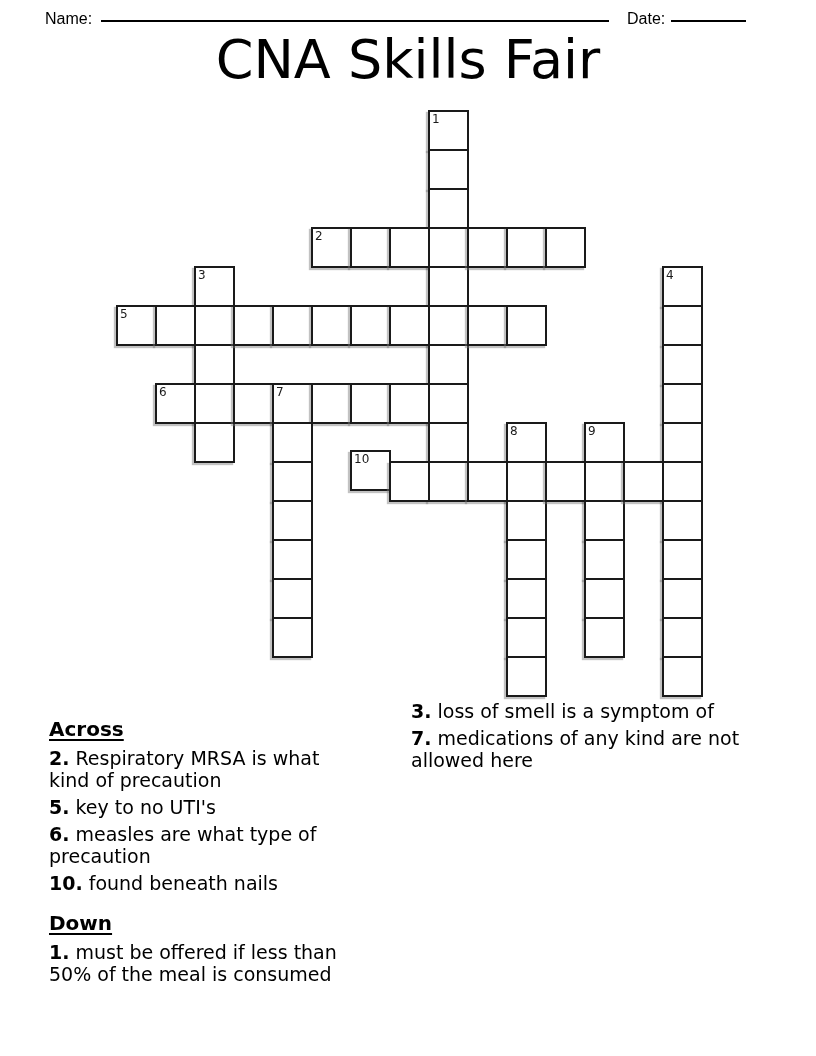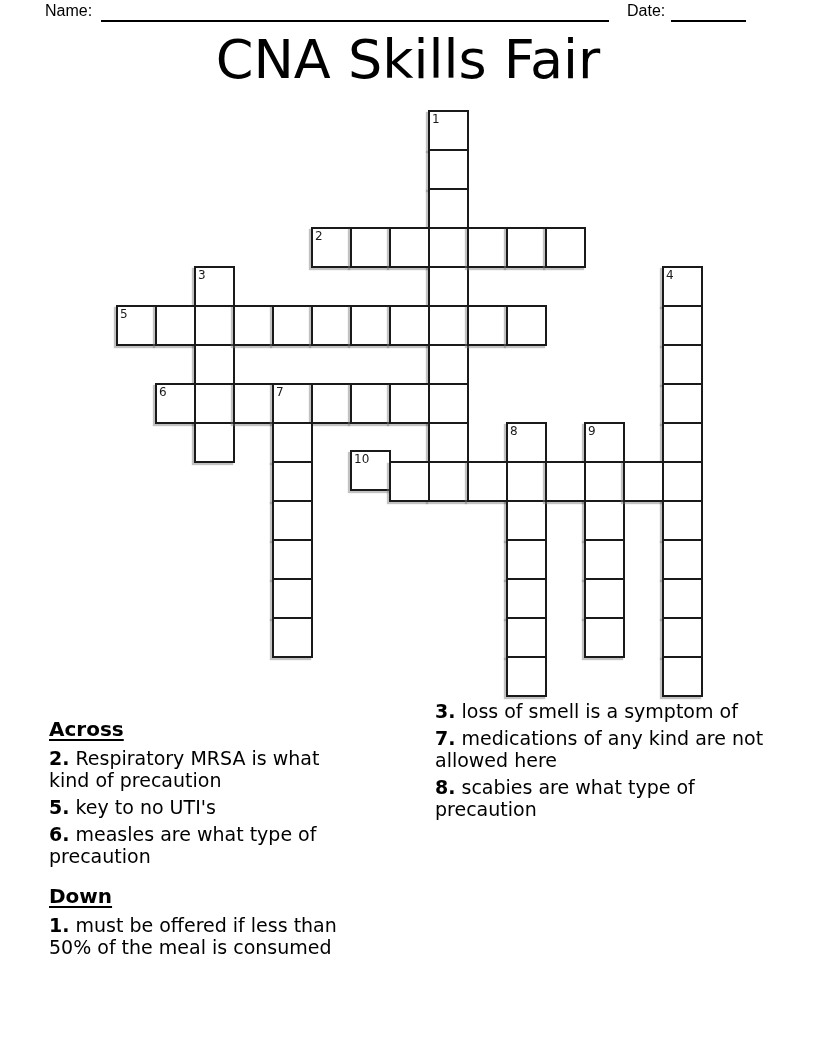--- a/index.html
+++ b/index.html
@@ -13,21 +13,21 @@
     height: 1056px;
     background: #ffffff;
     overflow: hidden;
     font-family: "DejaVu Sans", sans-serif;
     color: #000000;
   }
 
   
   .hdr-label {
     position: absolute;
-    top: 2px;
+    top: 10px;
     font-family: "Liberation Sans", sans-serif;
     font-size: 16px;
     line-height: 18px;
     color: #000000;
     white-space: nowrap;
     text-align: right;
   }
   #name-label { left: 45px; }
   #date-label { left: 627px; }
   .write-line {
@@ -84,21 +84,21 @@
   
   .clue-col {
     position: absolute;
     top: 700px;
     font-family: "DejaVu Sans", sans-serif;
     font-size: 19px;
     line-height: 22px;
     color: #000000;
   }
   #clue-col-left  { left: 49px;  width: 316px; }
-  #clue-col-right { left: 411px; width: 334px; margin-left: 24px; }
+  #clue-col-right { left: 411px; width: 334px; }
   .clue-heading {
     font-size: 20px;
     line-height: 24px;
     font-weight: bold;
     text-decoration: underline;
     text-decoration-thickness: 2px;
     text-underline-offset: 3px;
     margin: 17px 0 6px 0;
   }
   .clue { margin: 0 0 5px 0; }
@@ -209,22 +209,22 @@
       <div class="cell" style="left: 351px; top: 351px;"></div>
       <div class="cell" style="left: 429px; top: 351px;"></div>
       <div class="cell" style="left: 507px; top: 351px;"></div>
     </div>
 
   <div id="clue-col-left" class="clue-col">
       <div class="clue-heading">Across</div>
       <div class="clue"><span class="clue-num">2.</span> <span class="clue-text">Respiratory MRSA is what kind of precaution</span></div>
       <div class="clue"><span class="clue-num">5.</span> <span class="clue-text">key to no UTI's</span></div>
       <div class="clue"><span class="clue-num">6.</span> <span class="clue-text">measles are what type of precaution</span></div>
+      <div class="clue"><span class="clue-num">10.</span> <span class="clue-text">found beneath nails</span></div>
       <div class="clue-heading">Down</div>
       <div class="clue"><span class="clue-num">1.</span> <span class="clue-text">must be offered if less than 50% of the meal is consumed</span></div>
     </div>
   <div id="clue-col-right" class="clue-col">
       <div class="clue"><span class="clue-num">3.</span> <span class="clue-text">loss of smell is a symptom of</span></div>
       <div class="clue"><span class="clue-num">7.</span> <span class="clue-text">medications of any kind are not allowed here</span></div>
-      <div class="clue"><span class="clue-num">8.</span> <span class="clue-text">scabies are what type of precaution</span></div>
     </div>
 
 </div>
 
 </body></html>

